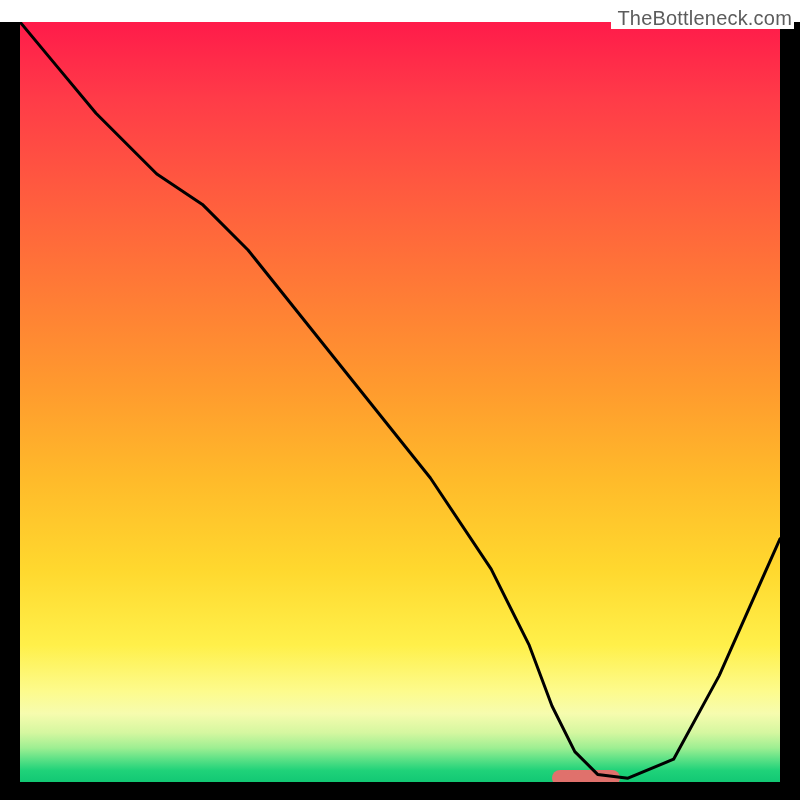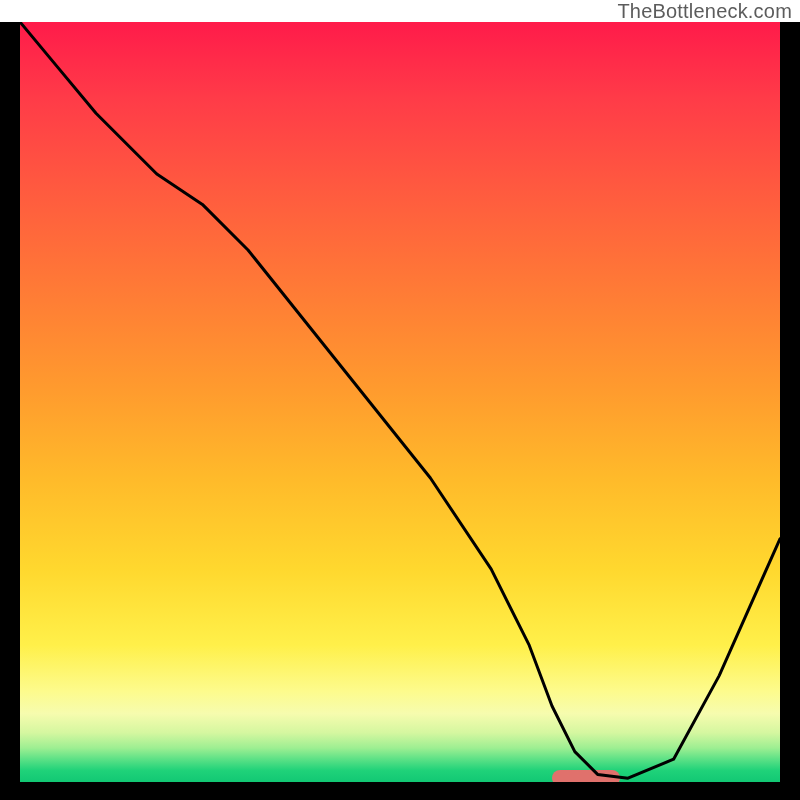--- a/index.html
+++ b/index.html
@@ -19,21 +19,21 @@
   .attribution {
     position: absolute;
     top: 0;
     right: 6px;
     height: 22px;
     line-height: 22px;
     color: #5c5c5c;
     font-family: Arial, Helvetica, sans-serif;
     font-size: 20px;
     background: #ffffff;
-    padding: 0 2px 0 6px;
+    padding: 7px 2px 0 6px;
     letter-spacing: 0.2px;
     z-index: 20;
   }
   .white-top-strip {
     position: absolute;
     top: 0;
     left: 0;
     width: 800px;
     height: 22px;
     background: #ffffff;

